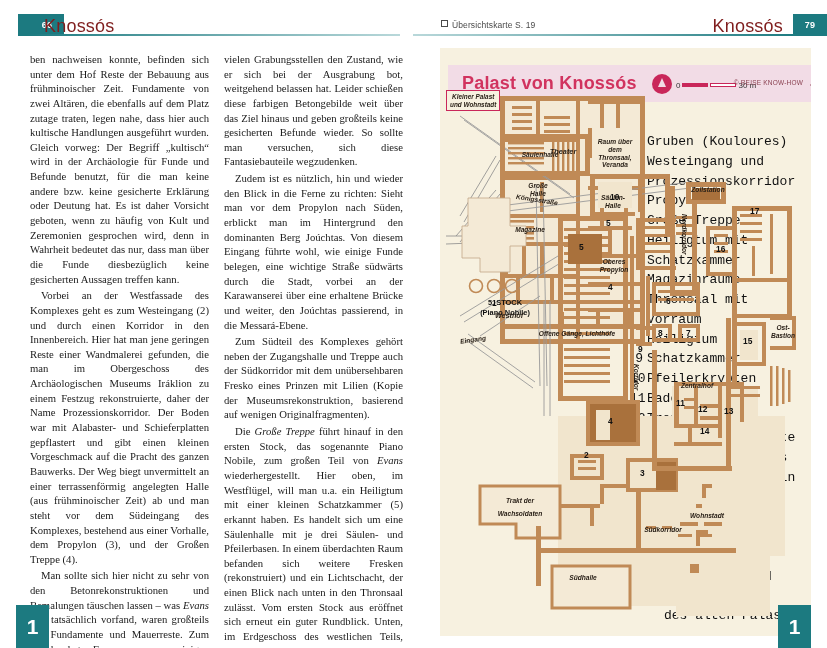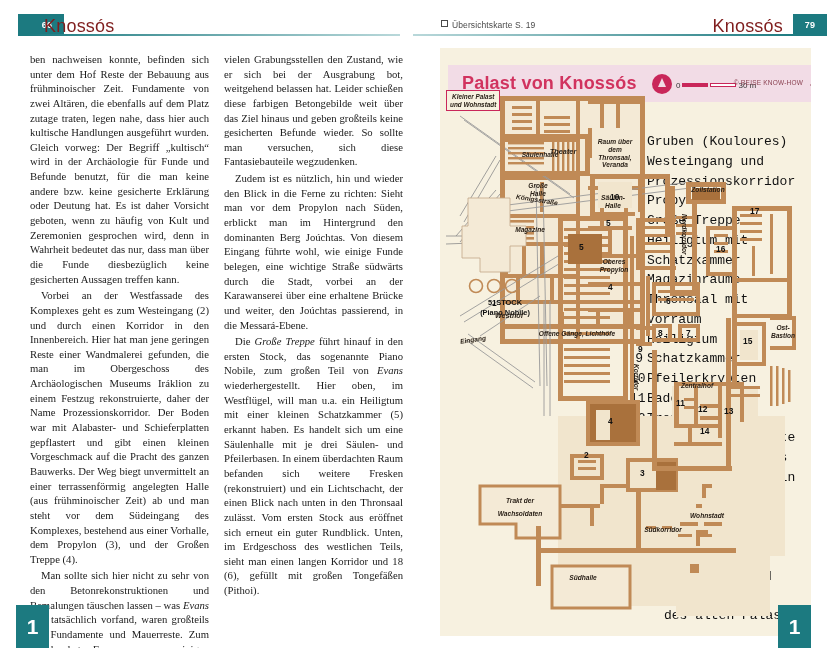--- a/index.html
+++ b/index.html
@@ -191,20 +191,21 @@
 
   <div class="col col-1">
     <p class="first">ben nachweisen konnte, befinden sich unter dem Hof Reste der Bebauung aus frühminoischer Zeit. Fundamente von zwei Altären, die ebenfalls auf dem Platz zutage traten, legen nahe, dass hier auch kultische Handlungen ausgeführt wurden. Gleich vorweg: Der Begriff „kultisch“ wird in der Archäologie für Funde und Befunde benutzt, für die man keine andere bzw. keine gesicherte Erklärung oder Deutung hat. Es ist daher Vorsicht geboten, wenn zu häufig von Kult und Zeremonien gesprochen wird, denn in Wahrheit bedeutet das nur, dass man über die Funde diesbezüglich keine gesicherten Aussagen treffen kann.</p>
     <p>Vorbei an der Westfassade des Komplexes geht es zum <b>Westeingang</b> (2) und durch einen Korridor in den Innenbereich. Hier hat man jene geringen Reste einer Wandmalerei gefunden, die man im Obergeschoss des Archäologischen Museums Iráklion zu einem Festzug rekonstruierte, daher der Name <b>Prozessionskorridor.</b> Der Boden war mit Alabaster- und Schieferplatten gepflastert und gibt einen kleinen Vorgeschmack auf die Pracht des ganzen Bauwerks. Der Weg biegt unvermittelt an einer terrassenförmig angelegten <b>Halle</b> (aus frühminoischer Zeit) ab und man steht vor dem Südeingang des Komplexes, bestehend aus einer Vorhalle, dem <b>Propylon</b> (3), und der <b>Großen Treppe</b> (4).</p>
     <p>Man sollte sich hier nicht zu sehr von den <b>Betonrekonstruktionen und Bemalungen</b> täuschen lassen – was <i>Evans</i> hier tatsächlich vorfand, waren großteils nur Fundamente und Mauerreste. Zum Glück hat <i>Evans</i> nur an einigen prominenten Stellen, die jedoch umso einprägsamer und bildprägender sind, Rekonstruktionen durchgeführt, während er an</p>
   </div>
 
   <div class="col col-2">
     <p class="first">vielen Grabungsstellen den Zustand, wie er sich bei der Ausgrabung bot, weitgehend belassen hat. Leider schießen diese farbigen Betongebilde weit über das Ziel hinaus und geben großteils keine gesicherten Befunde wieder. So sollte man versuchen, sich diese Fantasiebauteile wegzudenken.</p>
     <p>Zudem ist es nützlich, hin und wieder den <b>Blick in die Ferne</b> zu richten: Sieht man vor dem Propylon nach Süden, erblickt man im Hintergrund den dominanten <b>Berg Joúchtas.</b> Von diesem Eingang führte wohl, wie einige Funde belegen, eine wichtige Straße südwärts durch die Stadt, vorbei an der Karawanserei über eine erhaltene Brücke und weiter, den Joúchtas passierend, in die Messará-Ebene.</p>
+    <p>Zum Südteil des Komplexes gehört neben der Zugangshalle und Treppe auch der <b>Südkorridor</b> mit dem unübersehbaren <b>Fresko eines Prinzen mit Lilien</b> (Kopie der Museumsrekonstruktion, basierend auf wenigen Originalfragmenten).</p>
     <p>Die <i>Große Treppe</i> führt hinauf in den <b>ersten Stock,</b> das sogenannte <b>Piano Nobile,</b> zum großen Teil von <i>Evans</i> wiederhergestellt. Hier oben, im Westflügel, will man u.a. ein <b>Heiligtum mit einer kleinen Schatzkammer</b> (5) erkannt haben. Es handelt sich um eine Säulenhalle mit je drei Säulen- und Pfeilerbasen. In einem überdachten Raum befanden sich weitere Fresken (rekonstruiert) und ein Lichtschacht, der einen <b>Blick nach unten in den Thronsaal</b> zulässt. Vom ersten Stock aus eröffnet sich erneut ein guter Rundblick. Unten, im Erdgeschoss des westlichen Teils, sieht man einen langen Korridor und 18  (6), gefüllt mit großen Tongefäßen (Pithoi).</p>
   </div>
 
   <div class="map">
 
     <div class="map-header">
       <div class="map-title">Palast von Knossós</div>
       <div class="north"></div>
       <div class="scale">
         <span>0</span>

